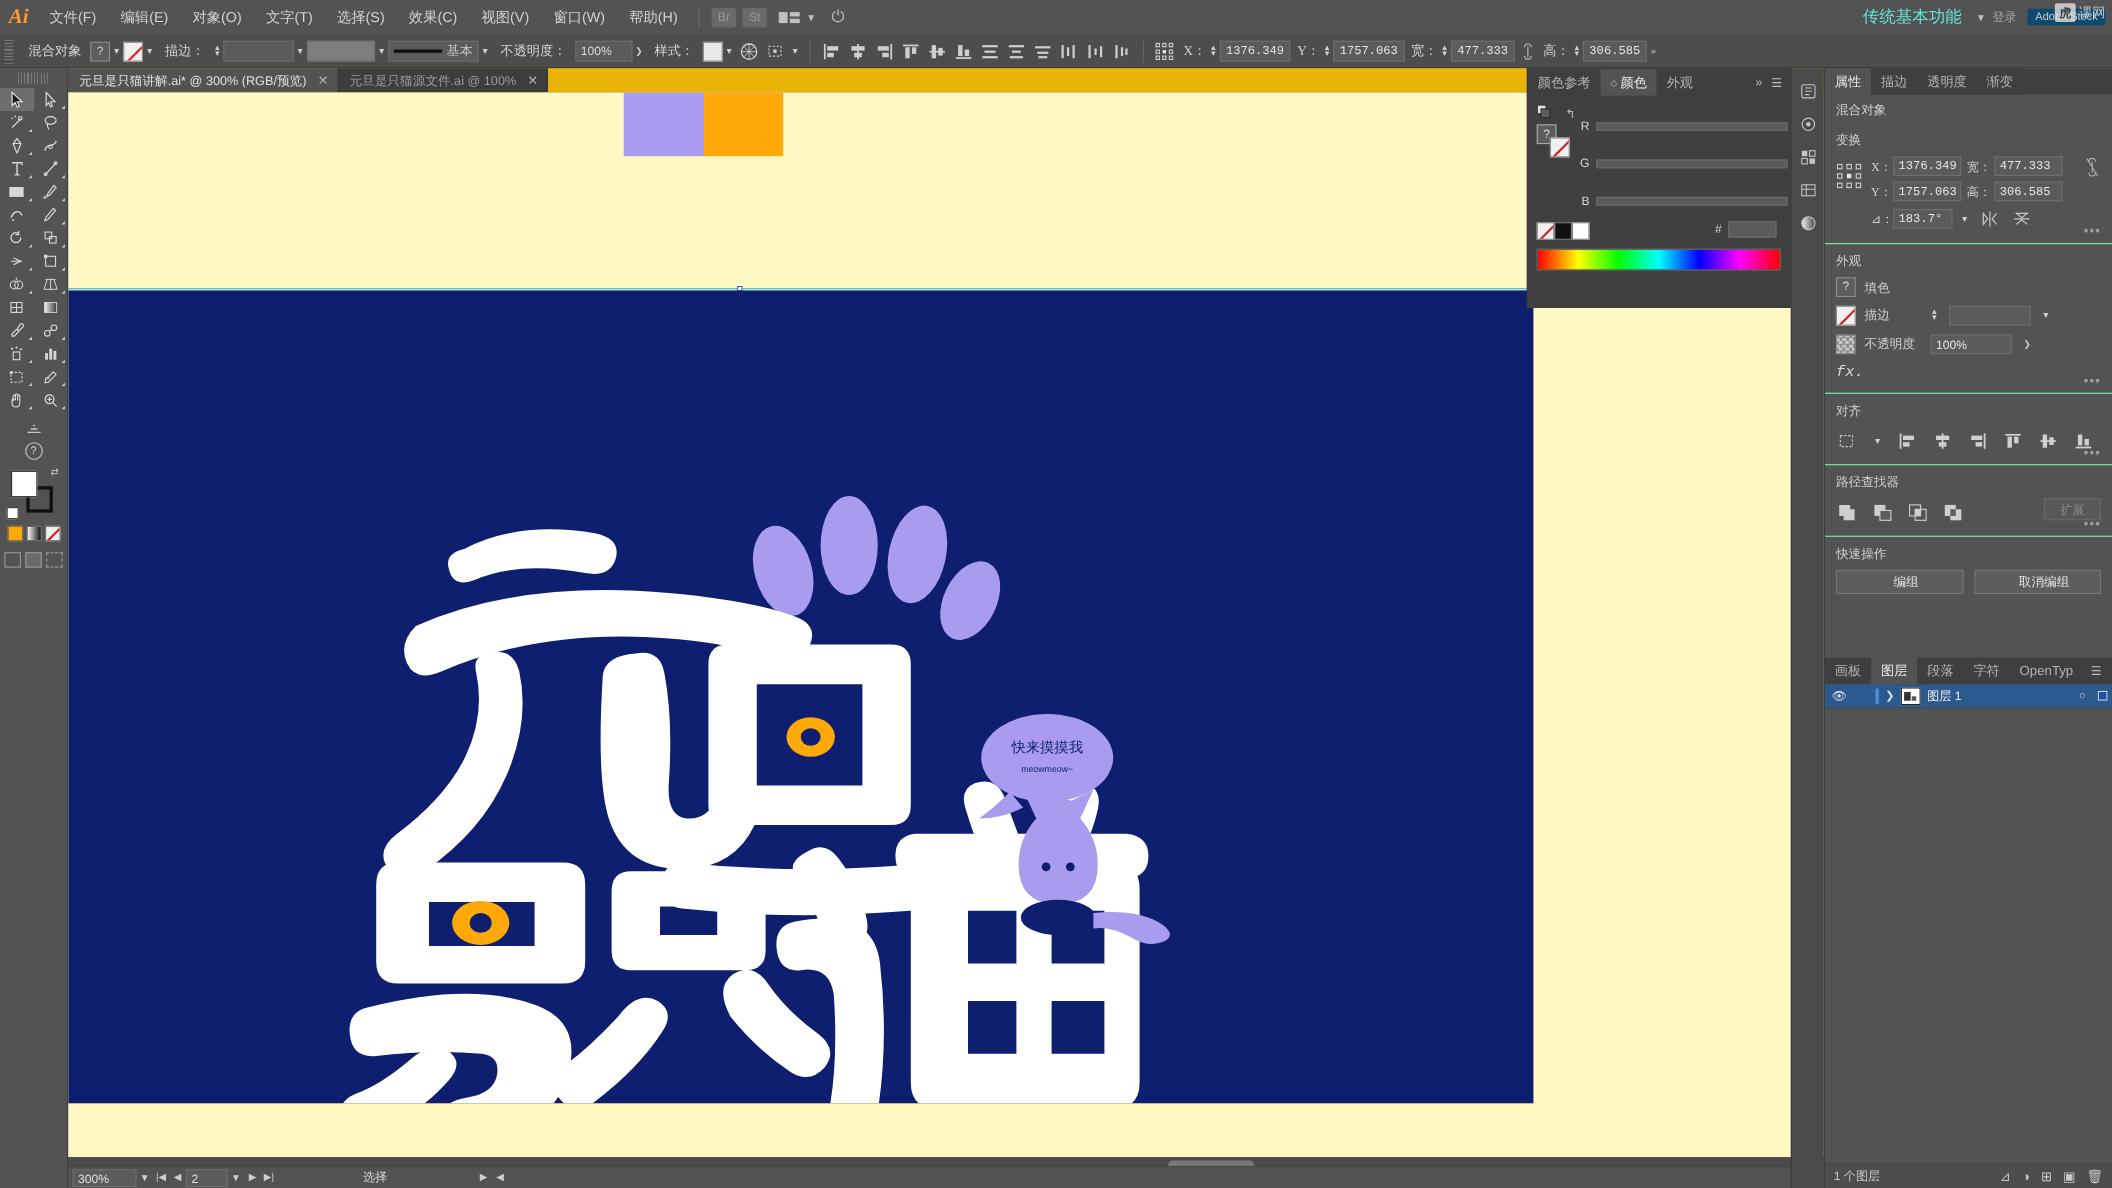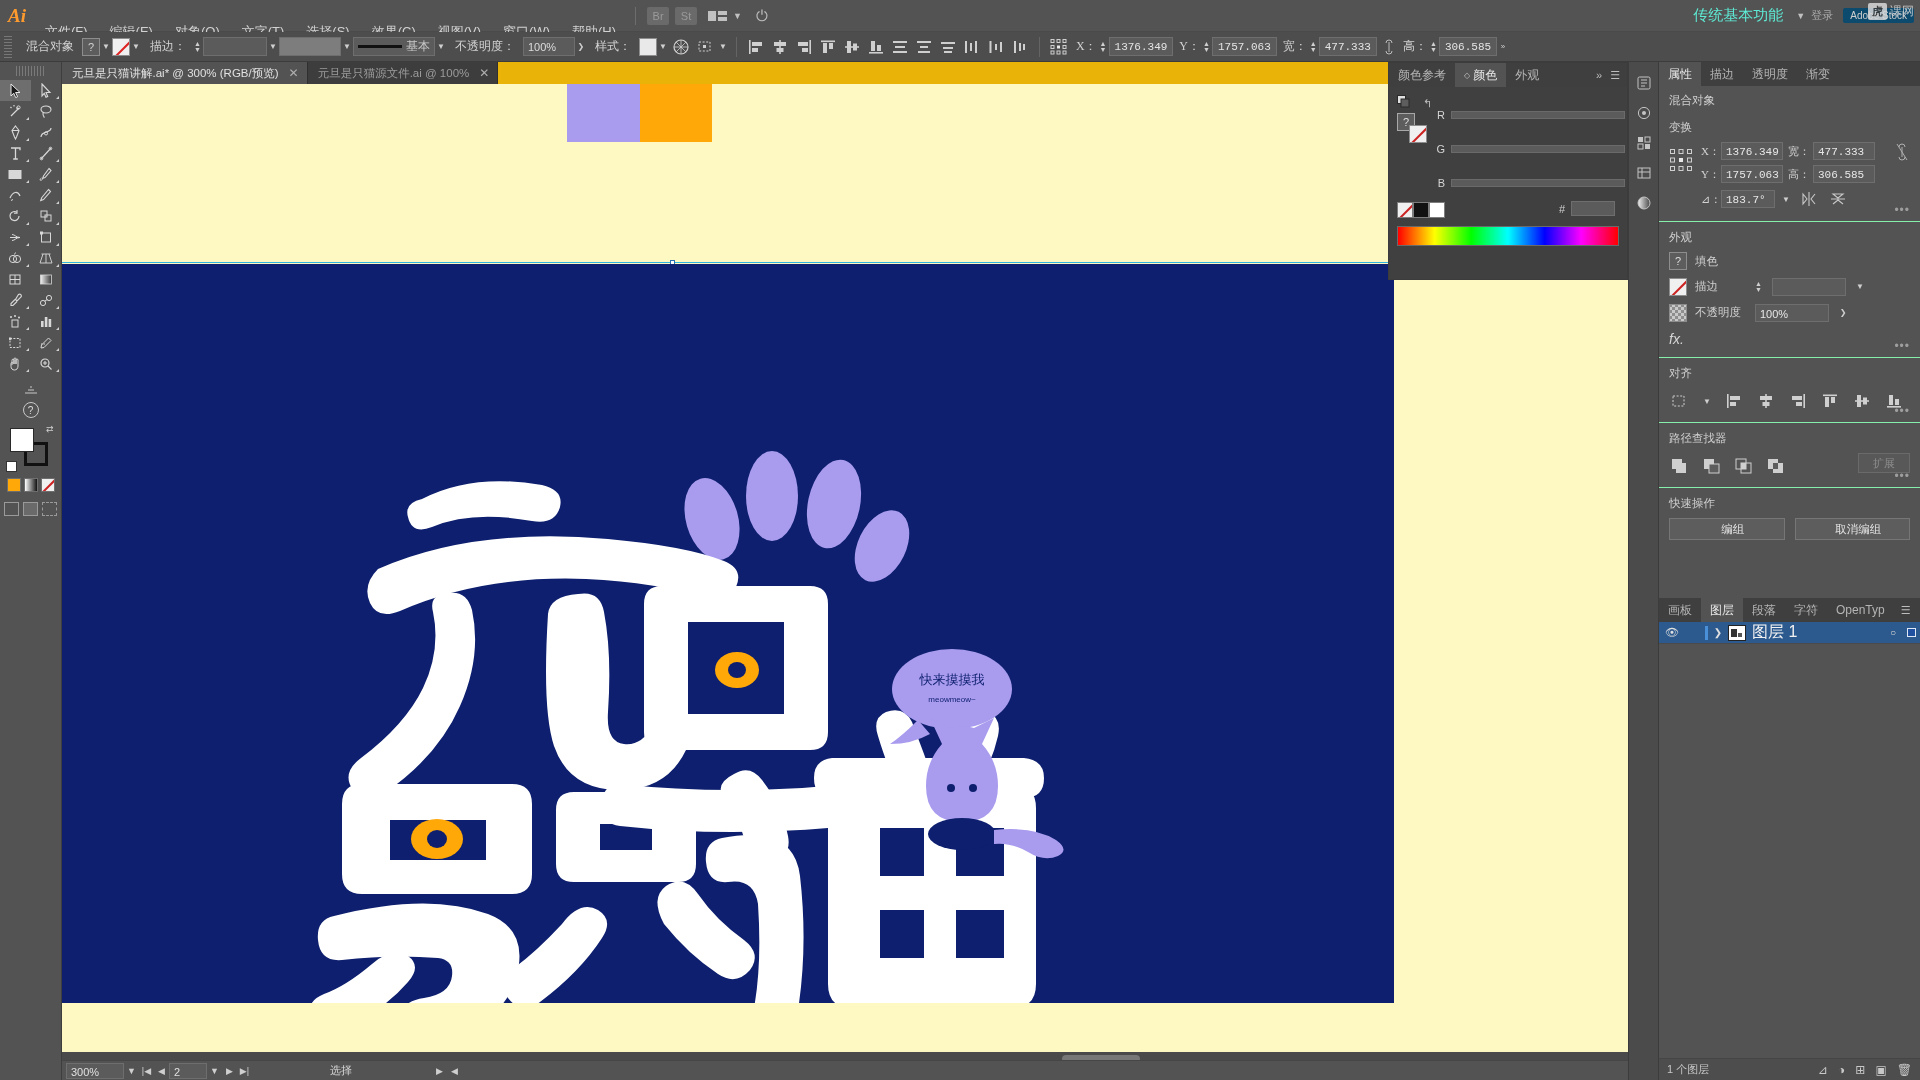--- a/index.html
+++ b/index.html
@@ -18,21 +18,21 @@
     position:absolute; top:0; left:0; width:1920px; height:32px;
     background:#535353; display:flex; align-items:center;
     border-bottom:1px solid #4a4a4a;
   }
   .ai-logo {
     width:34px; height:32px; display:flex; align-items:center; justify-content:center;
     color:#ff9a2e; font-weight:bold; font-size:19px; font-style:italic;
     font-family:"Liberation Serif",serif;
   }
   .menu-item {
-    padding:16px 11px; height:32px; line-height:32px; font-size:13px; color:#d2d2d2;
+    padding:0 11px; height:32px; line-height:32px; font-size:13px; color:#d2d2d2;
     white-space:nowrap; cursor:default;
   }
   .menu-sep { width:1px; height:18px; background:#6d6d6d; margin:0 8px; }
   .mini-btn {
     width:22px; height:18px; background:#6a6a6a; color:#9a9a9a;
     font-size:11px; text-align:center; line-height:18px; margin:0 3px; border-radius:2px;
   }
   .arrange-ico { width:20px; height:14px; margin-left:8px; position:relative; }
   .arrange-ico i { position:absolute; background:#c0c0c0; display:block; }
   .caret { font-size:9px; color:#c0c0c0; margin-left:5px; }
@@ -276,33 +276,33 @@
      color:#e6e6e6; font-size:11px; padding:0 4px; line-height:18px; }
   .icorow { display:flex; align-items:center; gap:10px; padding:2px 0 4px; }
   .icorow .cb-ico { margin:0; }
   .qa-btns { display:flex; gap:10px; }
   .qa-btn { flex:1; height:22px; background:#5d5d5d; border:1px solid #767676;
      display:flex; align-items:center; justify-content:center; font-size:11.5px; color:#e2e2e2;padding-left:12px; }
   .expand-btn { position:absolute; right:10px; top:30px; width:52px; height:20px;
      background:#585858; border:1px solid #6a6a6a; color:#8d8d8d; font-size:11px;
      display:flex; align-items:center; justify-content:center; }
   .fxrow { font-style:italic; font-size:14px; color:#d6d6d6; padding:2px 0 4px;
-     font-family:Liberation Sans, sans-serif; }
+     font-family:Liberation Mono, monospace; }
 
   
   .layers { position:absolute; left:0; right:0; top:536px; bottom:0; background:#535353; }
   .layer-row { display:flex; align-items:center; height:22px; background:#2c5a8e; gap:0;
      border-bottom:1px solid #4a4a4a; }
   .lr-eye { width:26px; text-align:center; font-size:11px; color:#e0e0e0; }
   .lr-lock { width:20px; }
   .lr-bar { width:3px; height:14px; background:#4a90d9; }
   .lr-chev { width:20px; text-align:center; font-size:10px; color:#e0e0e0; }
   .lr-thumb { width:18px; height:16px; background:#fff; border:1px solid #222;
      margin-right:6px; position:relative; overflow:hidden; }
-  .lr-name { flex:1; font-size:16px; color:#f0f0f0; }
+  .lr-name { flex:1; font-size:11px; color:#f0f0f0; }
   .lr-o { width:18px; text-align:center; font-size:10px; color:#dadada; }
   .lr-sq { width:18px; text-align:center; }
   .layers-foot {
     position:absolute; left:0; right:0; bottom:0; height:22px; background:#4d4d4d;
     display:flex; align-items:center; font-size:11px; color:#c8c8c8; gap:10px;
     padding:0 8px; border-top:1px solid #454545;
   }
   .lf-ico { font-size:12px; color:#c8c8c8; }
 </style>
 </head>

